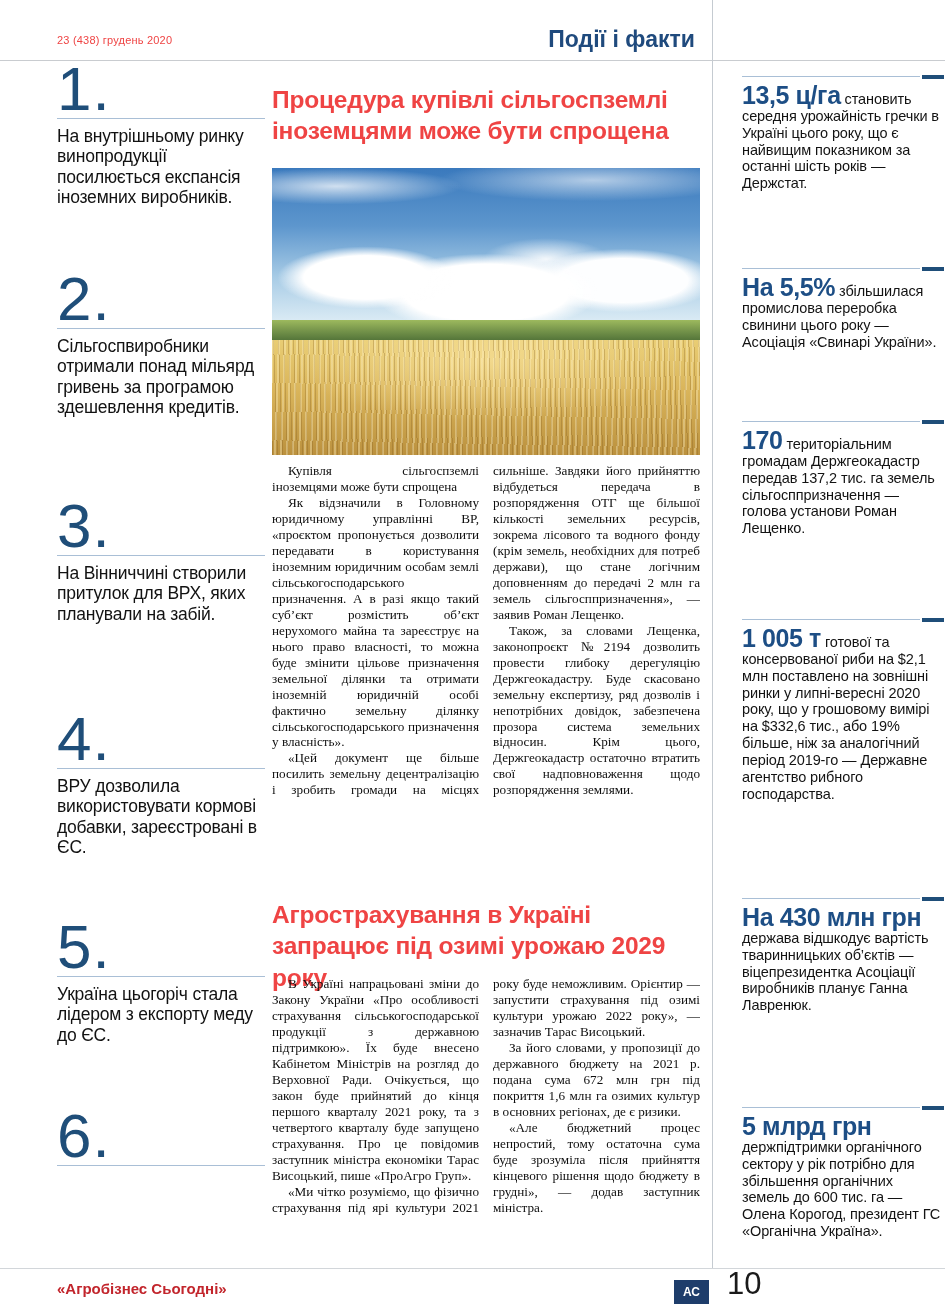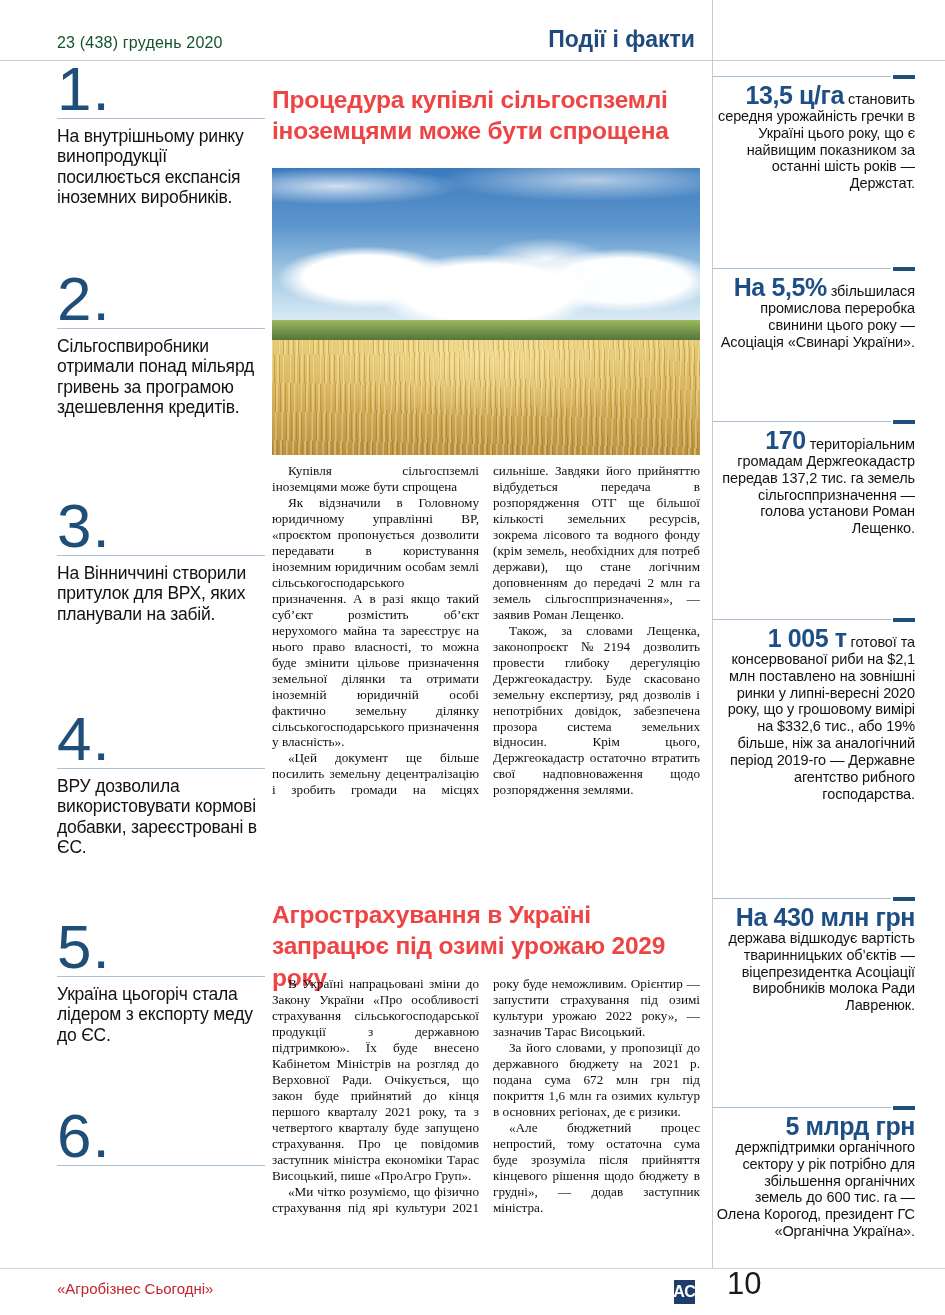--- a/index.html
+++ b/index.html
@@ -1,20 +1,20 @@
 <!DOCTYPE html>
 <html lang="uk"><head>
 <meta charset="utf-8">
 <style>
   html,body{margin:0;padding:0;background:#ffffff;}
   .page{position:relative;width:945px;height:1315px;background:#ffffff;overflow:hidden;
         font-family:"Liberation Sans",sans-serif;color:#141414;}
 
   
-  .issue{position:absolute;left:57px;top:34px;font-size:16px;color:#14532d;letter-spacing:.2px;}
+  .issue{position:absolute;left:57px;top:34px;font-size:11px;color:#ef4444;letter-spacing:.2px;}
   .section-title{position:absolute;right:250px;top:26px;font-size:23px;font-weight:bold;color:#1f4a7d;}
   .header-rule{position:absolute;left:0;top:60px;width:945px;height:1px;background:#c9ccd0;}
   .v-rule{position:absolute;left:712px;top:0;width:1px;height:1268px;background:#c5cbd1;}
 
   
   .brief{position:absolute;left:57px;width:208px;}
   .brief-num{font-size:62px;line-height:54px;color:#1f4e79;font-weight:normal;letter-spacing:1px;}
   .brief-rule{height:1px;background:#a9bfd6;margin-top:2px;}
   .brief-text{margin-top:7px;font-size:17.5px;line-height:1.17;color:#121212;letter-spacing:-.2px;}
 
@@ -40,32 +40,32 @@
   .photo-horizon{position:absolute;left:0;top:53%;width:100%;height:7%;
      background:linear-gradient(#9db95e 0%, #74934a 55%, #55763a 100%);}
   .photo-wheat{position:absolute;left:0;top:60%;width:100%;height:40%;
      background:
        repeating-linear-gradient(92deg, rgba(255,243,200,.35) 0 2px, rgba(255,243,200,0) 2px 6px),
        repeating-linear-gradient(88deg, rgba(124,86,26,.28) 0 1px, rgba(124,86,26,0) 1px 5px),
        radial-gradient(ellipse 260px 80px at 50% 18%, rgba(255,235,170,.55), rgba(255,235,170,0) 75%),
        linear-gradient(#e9cd74 0%, #d9b45a 45%, #bb913e 100%);}
 
   
-  .side-item{position:absolute;left:713px;width:202px;text-align:right;}
+  .side-item{position:absolute;left:742px;width:202px;}
   .side-rule{display:flex;align-items:center;height:5px;}
   .rule-line{flex:1;height:1px;background:#a9bfd6;}
   .rule-dash{width:22px;height:4px;background:#1f4e79;margin-left:2px;}
   .side-item p{margin:4px 0 0 0;font-size:14.5px;line-height:1.16;color:#131313;letter-spacing:-.1px;}
   .stat{font-size:25px;font-weight:bold;color:#1d4e85;letter-spacing:-.4px;line-height:1;}
 
   
   .footer-rule{position:absolute;left:0;top:1268px;width:945px;height:1px;background:#d2d6da;}
-  .brand{position:absolute;left:57px;top:1280px;font-size:15px;font-weight:normal;color:#c2252c;}
-  .logo-box{position:absolute;left:674px;top:1280px;width:21px;height:24px;background:#1e3d6b;
-            color:#ffffff;font-size:16px;font-weight:bold;display:flex;align-items:center;justify-content:center;}
+  .brand{position:absolute;left:57px;top:1280px;font-size:15px;font-weight:bold;color:#c2252c;}
+  .logo-box{position:absolute;left:674px;top:1280px;width:35px;height:24px;background:#1e3d6b;
+            color:#ffffff;font-size:12px;font-weight:bold;display:flex;align-items:center;justify-content:center;}
   .page-num{position:absolute;left:727px;top:1266px;font-size:31px;color:#1a1a1a;}
 </style>
 </head>
 <body>
 
 <div class="page">
 
   <div class="issue">23 (438) грудень 2020</div>
   <div class="section-title">Події і факти</div>
   <div class="header-rule"></div>
@@ -151,21 +151,21 @@
         <span class="rule-line"></span>
         <span class="rule-dash"></span>
       </div>
     <p><b class="stat">1 005 т</b> <span>готової та консервованої риби на $2,1 млн поставлено на зовнішні ринки у липні-вересні 2020 року, що у грошовому вимірі на $332,6 тис., або 19% більше, ніж за аналогічний період 2019-го — Державне агентство рибного господарства.</span></p>
   </div>
   <div class="side-item" style="top:896px">
     <div class="side-rule">
         <span class="rule-line"></span>
         <span class="rule-dash"></span>
       </div>
-    <p><b class="stat">На 430 млн грн</b> <span>держава відшкодує вартість тваринницьких об’єктів — віцепрезидентка Асоціації виробників молока Ради Лавренюк.</span></p>
+    <p><b class="stat">На 430 млн грн</b> <span>держава відшкодує вартість тваринницьких об’єктів — віцепрезидентка Асоціації виробників планує Ганна Лавренюк.</span></p>
   </div>
   <div class="side-item" style="top:1105px">
     <div class="side-rule">
         <span class="rule-line"></span>
         <span class="rule-dash"></span>
       </div>
     <p><b class="stat">5 млрд грн</b> <span>держпідтримки органічного сектору у рік потрібно для збільшення органічних земель до 600 тис. га — Олена Корогод, президент ГС «Органічна Україна».</span></p>
   </div>
 
   <div class="footer-rule"></div>

